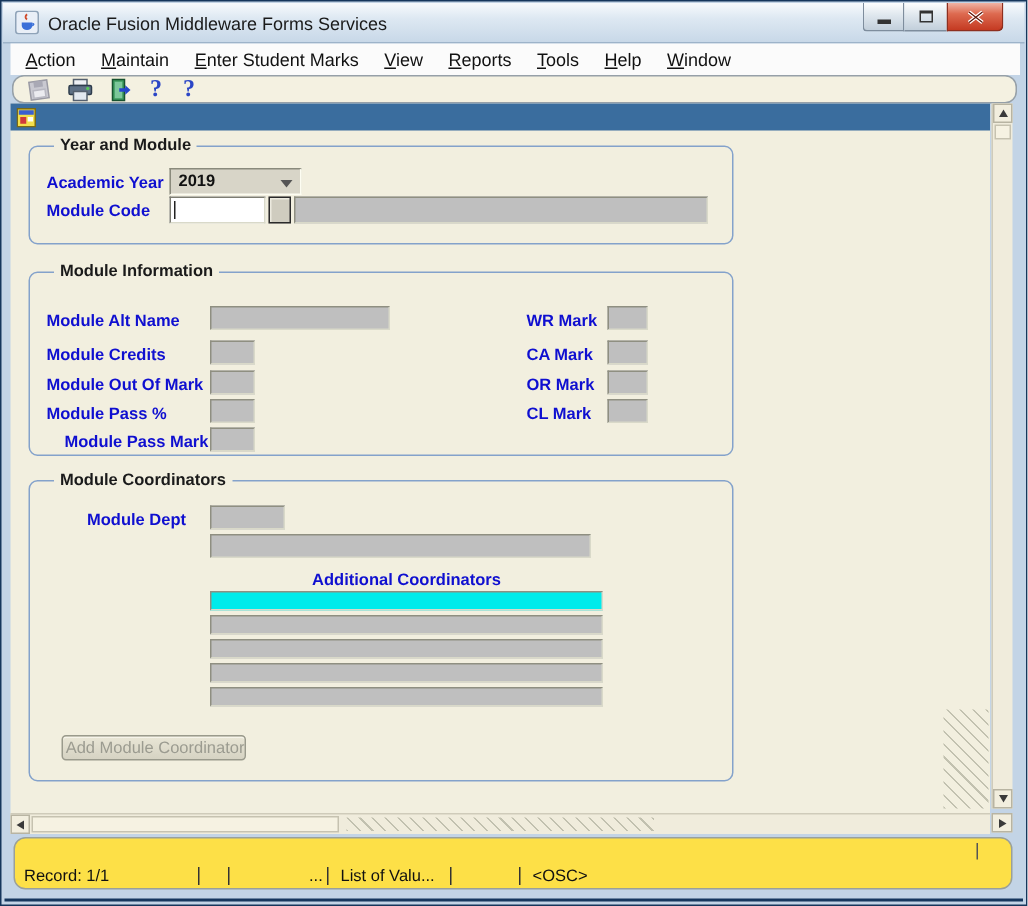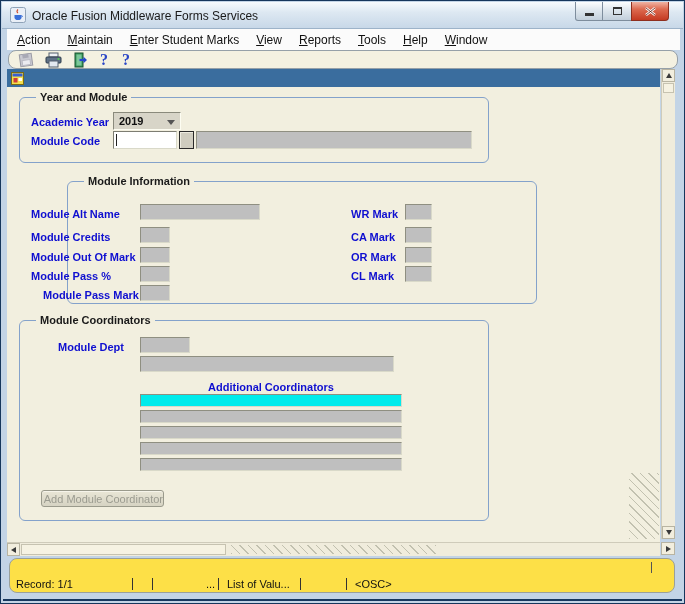--- a/index.html
+++ b/index.html
@@ -171,33 +171,33 @@
       <rect x="1.5" y="1.5" width="10" height="3" fill="#3a5fd0"></rect>
       <rect x="2.5" y="6" width="4" height="4.5" fill="#d03a3a"></rect>
       <rect x="7.5" y="6" width="3.5" height="3" fill="#fdfdf6"></rect>
     </svg>
   </div>
 
   <div class="groupbox" style="left:18px;top:96px;width:470px;height:66px;">
     <span class="legend">Year and Module</span>
   </div>
   <span class="blabel" style="left:30px;top:115px;">Academic Year</span>
-  <div class="dropdown" style="left:112px;top:111px;width:68px;height:18px;">
+  <div class="dropdown" style="left:112px;top:111px;width:88px;height:18px;">
     <span>2019</span>
     <div class="dd-arrow"></div>
   </div>
   <span class="blabel" style="left:30px;top:134px;">Module Code</span>
   <div class="winput" style="left:112px;top:130px;width:64px;height:18px;">
     <div class="caret"></div>
     <span></span>
   </div>
   <div class="lovbtn" style="left:178px;top:130px;width:15px;height:18px;"></div>
   <div class="gfield" style="left:195px;top:130px;width:276px;height:18px;"><span></span></div>
 
-  <div class="groupbox" style="left:18px;top:180px;width:470px;height:123px;margin-left:48px;">
+  <div class="groupbox" style="left:18px;top:180px;width:470px;height:123px;">
     <span class="legend">Module Information</span>
   </div>
   <span class="blabel" style="left:30px;top:207px;">Module Alt Name</span>
   <div class="gfield" style="left:139px;top:203px;width:120px;height:16px;"><span></span></div>
   <span class="blabel" style="left:30px;top:230px;">Module Credits</span>
   <div class="gfield" style="left:139px;top:226px;width:30px;height:16px;"><span></span></div>
   <span class="blabel" style="left:30px;top:250px;">Module Out Of Mark</span>
   <div class="gfield" style="left:139px;top:246px;width:30px;height:16px;"><span></span></div>
   <span class="blabel" style="left:30px;top:269px;">Module Pass %</span>
   <div class="gfield" style="left:139px;top:265px;width:30px;height:16px;"><span></span></div>

